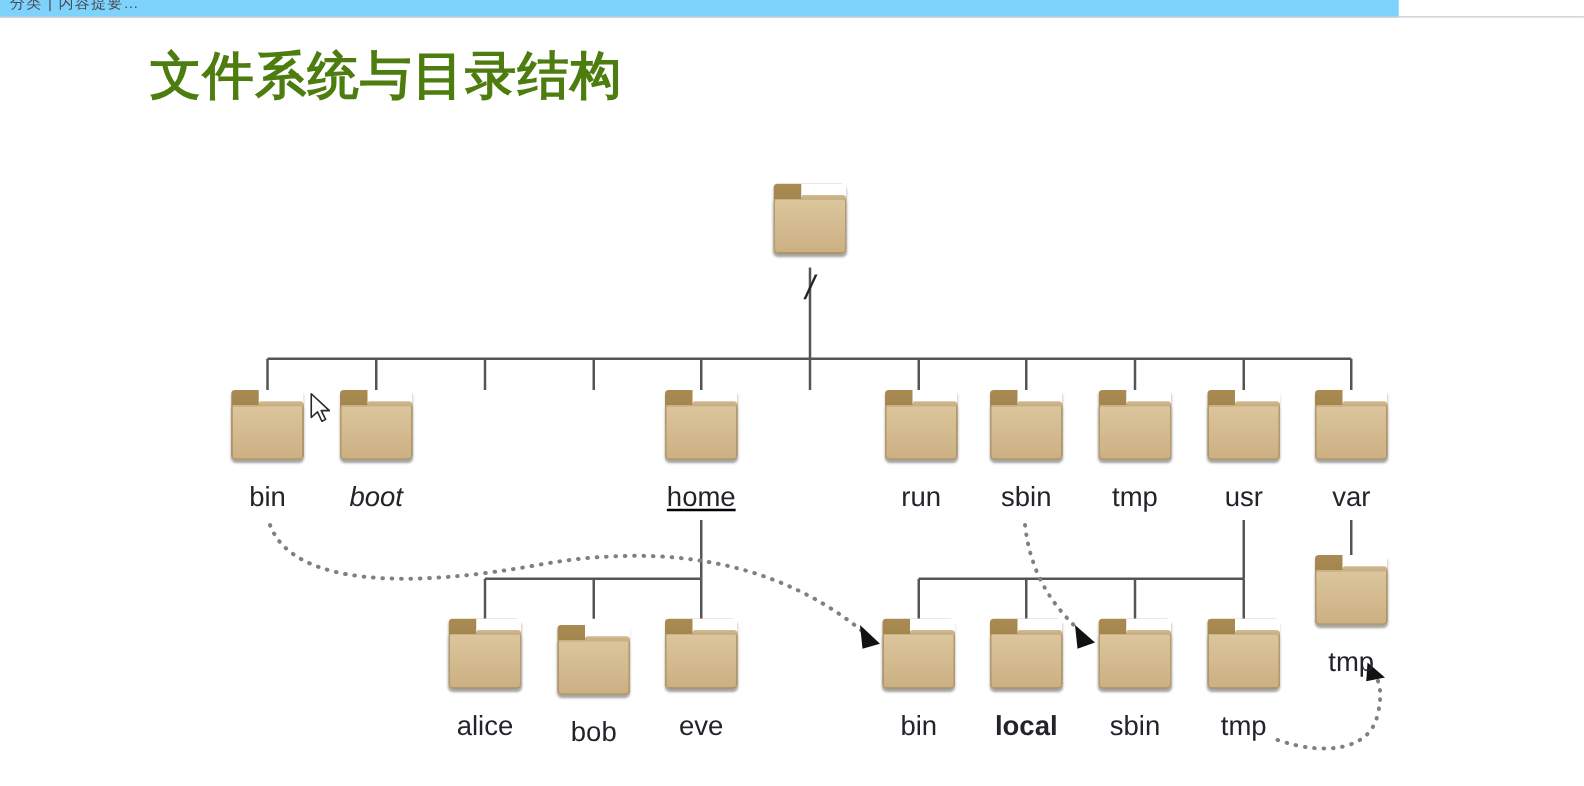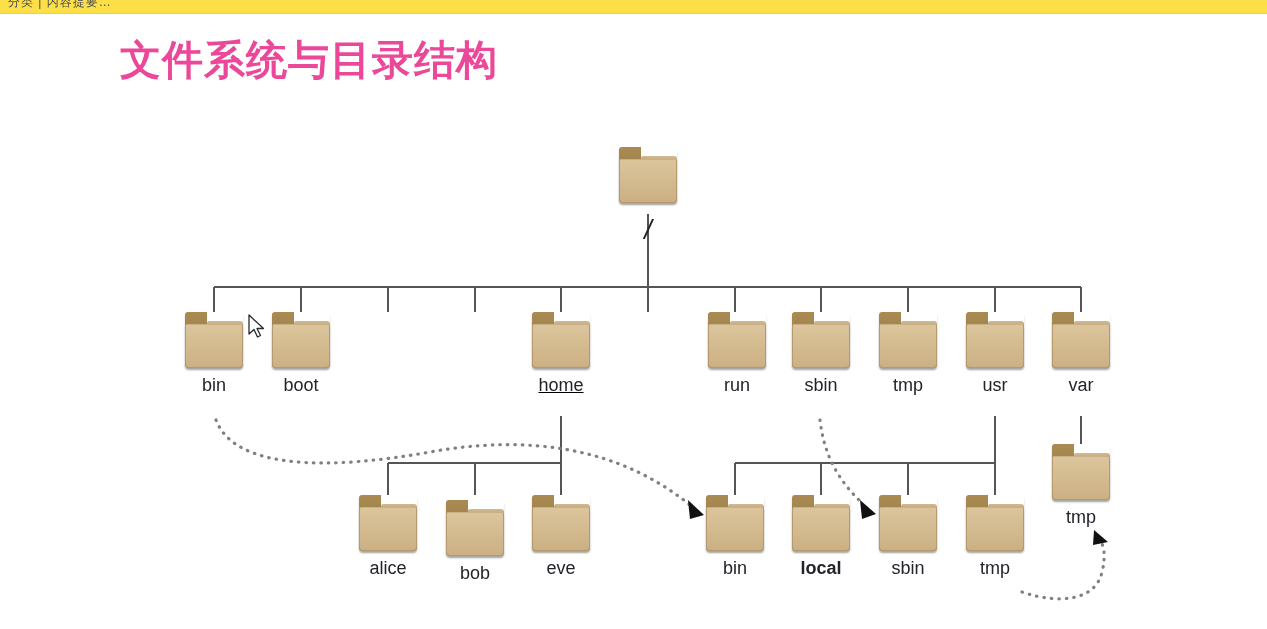--- a/index.html
+++ b/index.html
@@ -12,23 +12,23 @@
     background: #ffffff;
     font-family: "Liberation Sans", sans-serif;
     overflow: hidden;
     position: relative;
   }
 
   
   #top-strip {
     position: absolute;
     left: 0; top: 0;
-    width: 1267px;
+    width: 1119px;
     height: 14px;
-    background: #fde047;
+    background: #7dd3fc;
     overflow: hidden;
   }
   #top-strip .clip-text {
     position: absolute;
     left: 8px;
     top: -6px;
     font-size: 12px;
     color: #4a4a55;
     white-space: nowrap;
     letter-spacing: 1px;
@@ -41,21 +41,21 @@
     background: #c9c9cf;
   }
 
   
   #slide-title {
     position: absolute;
     left: 120px;
     top: 33px;
     font-size: 41px;
     font-weight: bold;
-    color: #ec4899;
+    color: #4d7c0f;
     letter-spacing: 1px;
     white-space: nowrap;
   }
 
   
   #diagram {
     position: absolute;
     left: 0;
     top: 0;
     width: 1267px;
@@ -114,22 +114,22 @@
   .folder .lip {
     position: absolute;
     left: 22px;
     top: 9px;
     width: 36px;
     height: 5px;
     border-radius: 2px 3px 0 0;
     background: linear-gradient(#d2b98f, #c3a87d);
   }
   .node .label {
-    margin-top: 7px;
-    font-size: 18px;
+    margin-top: 17px;
+    font-size: 22px;
     color: #22242a;
     font-family: "Liberation Sans", sans-serif;
     white-space: nowrap;
   }
   .node.root-node .label {
     font-size: 27px;
     font-style: italic;
     margin-top: 12px;
   }
 
@@ -209,21 +209,21 @@
 
   <div class="node" style="left:168px; top:312px;">
     <div class="folder">
         <div class="back"></div>
         <div class="tabcut"></div>
         <div class="lip"></div>
         <div class="front"></div>
       </div>
     <div class="label">bin</div>
   </div>
-  <div class="node" style="left:255px; top:312px;">
+  <div class="node" style="left:255px; top:312px;font-style:italic;">
     <div class="folder">
         <div class="back"></div>
         <div class="tabcut"></div>
         <div class="lip"></div>
         <div class="front"></div>
       </div>
     <div class="label">boot</div>
   </div>
   <div class="node" style="left:515px; top:312px;text-decoration:underline;">
     <div class="folder">

